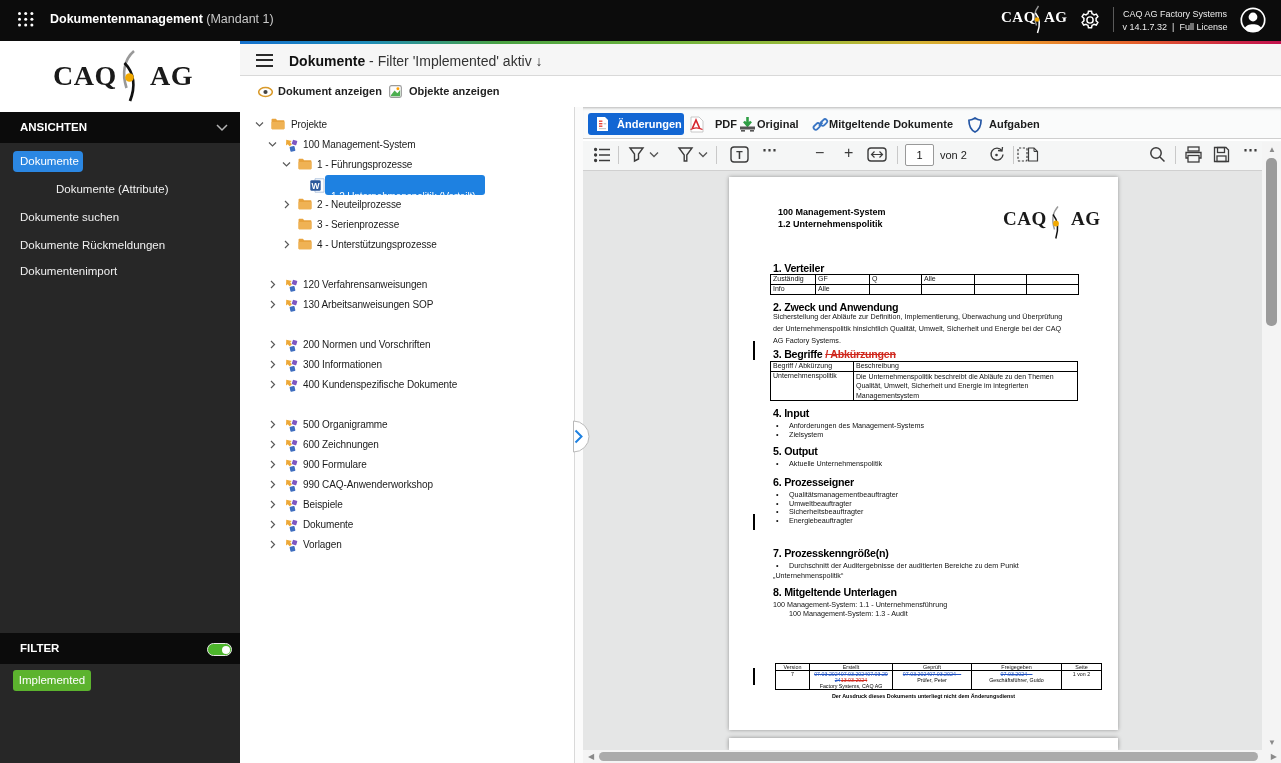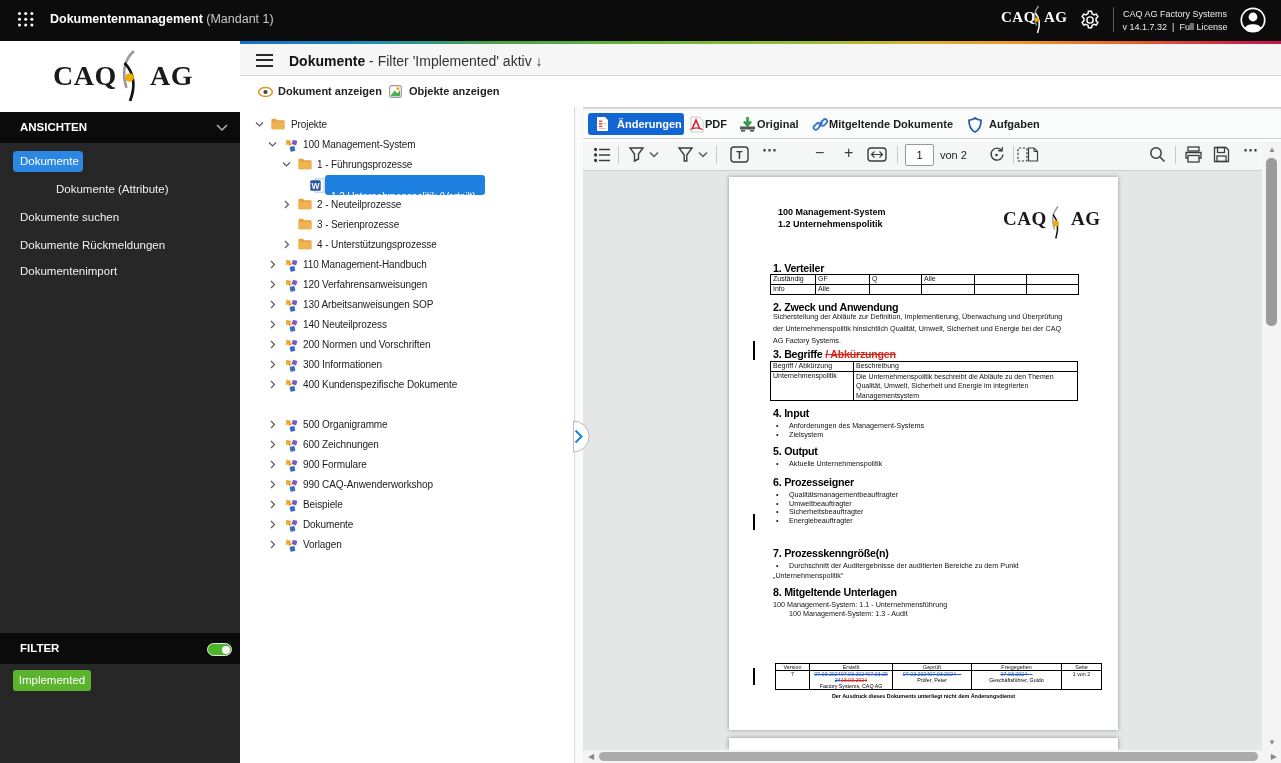--- a/index.html
+++ b/index.html
@@ -227,31 +227,20 @@
     <div class="trow" style="top:128px;left:0;width:334px;">
       <span style="position:absolute;left:42px;top:5px;"><svg width="9" height="9">
           <path d="M3 1 L6.5 4.5 L3 8" stroke="#5a5a5a" stroke-width="1.2" fill="none"></path>
         </svg></span>
       <span style="position:absolute;left:58px;top:3px;"><svg width="14" height="12" viewBox="0 0 15 13">
           <path d="M0.5 2 C0.5 1.2 1 0.8 1.6 0.8 H5.2 L6.6 2.4 H13.4 C14 2.4 14.5 2.9 14.5 3.5 V11 C14.5 11.7 14 12.2 13.4 12.2 H1.6 C1 12.2 0.5 11.7 0.5 11 Z" fill="#e8a33d"></path>
           <path d="M0.5 4.2 H14.5 V11 C14.5 11.7 14 12.2 13.4 12.2 H1.6 C1 12.2 0.5 11.7 0.5 11 Z" fill="#efb254"></path>
         </svg></span>
       <span class="txt" style="left:77px;">4 - Unterstützungsprozesse</span>
     </div>
-    <div class="trow" style="top:148px;left:0;width:334px;">
-      <span style="position:absolute;left:28px;top:5px;"><svg width="9" height="9">
-          <path d="M3 1 L6.5 4.5 L3 8" stroke="#5a5a5a" stroke-width="1.2" fill="none"></path>
-        </svg></span>
-      <span style="position:absolute;left:44px;top:3px;"><svg width="14" height="14" viewBox="0 0 15 15">
-          <path d="M0.8 6 L4.8 1.2 L8.6 6 L6.4 6 L6.4 9 L3.2 9 L3.2 6 Z" fill="#eda836" transform="rotate(-38 4.5 5)"></path>
-          <rect x="8.8" y="2.4" width="5" height="5" rx="0.9" fill="#7e57c2" transform="rotate(18 11.3 4.9)"></rect>
-          <rect x="6.4" y="9" width="5.4" height="5.4" rx="0.9" fill="#3f6ec0" transform="rotate(-12 9.1 11.7)"></rect>
-        </svg></span>
-      <span class="txt" style="left:63px;">110 Management-Handbuch</span>
-    </div>
     <div class="trow" style="top:168px;left:0;width:334px;">
       <span style="position:absolute;left:28px;top:5px;"><svg width="9" height="9">
           <path d="M3 1 L6.5 4.5 L3 8" stroke="#5a5a5a" stroke-width="1.2" fill="none"></path>
         </svg></span>
       <span style="position:absolute;left:44px;top:3px;"><svg width="14" height="14" viewBox="0 0 15 15">
           <path d="M0.8 6 L4.8 1.2 L8.6 6 L6.4 6 L6.4 9 L3.2 9 L3.2 6 Z" fill="#eda836" transform="rotate(-38 4.5 5)"></path>
           <rect x="8.8" y="2.4" width="5" height="5" rx="0.9" fill="#7e57c2" transform="rotate(18 11.3 4.9)"></rect>
           <rect x="6.4" y="9" width="5.4" height="5.4" rx="0.9" fill="#3f6ec0" transform="rotate(-12 9.1 11.7)"></rect>
         </svg></span>
       <span class="txt" style="left:63px;">120 Verfahrensanweisungen</span>
@@ -259,31 +248,20 @@
     <div class="trow" style="top:188px;left:0;width:334px;">
       <span style="position:absolute;left:28px;top:5px;"><svg width="9" height="9">
           <path d="M3 1 L6.5 4.5 L3 8" stroke="#5a5a5a" stroke-width="1.2" fill="none"></path>
         </svg></span>
       <span style="position:absolute;left:44px;top:3px;"><svg width="14" height="14" viewBox="0 0 15 15">
           <path d="M0.8 6 L4.8 1.2 L8.6 6 L6.4 6 L6.4 9 L3.2 9 L3.2 6 Z" fill="#eda836" transform="rotate(-38 4.5 5)"></path>
           <rect x="8.8" y="2.4" width="5" height="5" rx="0.9" fill="#7e57c2" transform="rotate(18 11.3 4.9)"></rect>
           <rect x="6.4" y="9" width="5.4" height="5.4" rx="0.9" fill="#3f6ec0" transform="rotate(-12 9.1 11.7)"></rect>
         </svg></span>
       <span class="txt" style="left:63px;">130 Arbeitsanweisungen SOP</span>
-    </div>
-    <div class="trow" style="top:208px;left:0;width:334px;">
-      <span style="position:absolute;left:28px;top:5px;"><svg width="9" height="9">
-          <path d="M3 1 L6.5 4.5 L3 8" stroke="#5a5a5a" stroke-width="1.2" fill="none"></path>
-        </svg></span>
-      <span style="position:absolute;left:44px;top:3px;"><svg width="14" height="14" viewBox="0 0 15 15">
-          <path d="M0.8 6 L4.8 1.2 L8.6 6 L6.4 6 L6.4 9 L3.2 9 L3.2 6 Z" fill="#eda836" transform="rotate(-38 4.5 5)"></path>
-          <rect x="8.8" y="2.4" width="5" height="5" rx="0.9" fill="#7e57c2" transform="rotate(18 11.3 4.9)"></rect>
-          <rect x="6.4" y="9" width="5.4" height="5.4" rx="0.9" fill="#3f6ec0" transform="rotate(-12 9.1 11.7)"></rect>
-        </svg></span>
-      <span class="txt" style="left:63px;">140 Neuteilprozess</span>
     </div>
     <div class="trow" style="top:228px;left:0;width:334px;">
       <span style="position:absolute;left:28px;top:5px;"><svg width="9" height="9">
           <path d="M3 1 L6.5 4.5 L3 8" stroke="#5a5a5a" stroke-width="1.2" fill="none"></path>
         </svg></span>
       <span style="position:absolute;left:44px;top:3px;"><svg width="14" height="14" viewBox="0 0 15 15">
           <path d="M0.8 6 L4.8 1.2 L8.6 6 L6.4 6 L6.4 9 L3.2 9 L3.2 6 Z" fill="#eda836" transform="rotate(-38 4.5 5)"></path>
           <rect x="8.8" y="2.4" width="5" height="5" rx="0.9" fill="#7e57c2" transform="rotate(18 11.3 4.9)"></rect>
           <rect x="6.4" y="9" width="5.4" height="5.4" rx="0.9" fill="#3f6ec0" transform="rotate(-12 9.1 11.7)"></rect>
         </svg></span>
@@ -406,21 +384,21 @@
       <rect x="7.6" y="7" width="2.6" height="1.4" fill="#c9c9c9"></rect>
       <rect x="3" y="12" width="7" height="1.2" fill="#c9c9c9"></rect>
     </svg>
     <span>Änderungen</span>
   </div>
   <svg style="position:absolute;left:106px;top:9px" width="15" height="17" viewBox="0 0 15 17">
     <path d="M2 1 H10 L14 5 V16 H2 Z" fill="#fff" stroke="#bbb" stroke-width="0.8"></path>
     <path d="M3.5 12 L7 4 L10.5 12" fill="none" stroke="#d6242c" stroke-width="1.7"></path>
     <path d="M1.5 13.5 C 5 11.5, 9.5 11.5, 13.5 13.5" fill="none" stroke="#d6242c" stroke-width="1.2"></path>
   </svg>
-  <div class="tabtxt" style="left:122px;">PDF</div>
+  <div class="tabtxt" style="left:132px;">PDF</div>
   <svg style="position:absolute;left:156px;top:10px" width="17" height="15" viewBox="0 0 17 15">
     <path d="M8.5 0 L8.5 7 M5 4.5 L8.5 8.5 L12 4.5" stroke="#2e9e44" stroke-width="2.6" fill="none"></path>
     <rect x="1" y="9.5" width="15" height="3" fill="#555"></rect>
     <rect x="2" y="13" width="4" height="1.6" fill="#555"></rect>
       <rect x="11" y="13" width="4" height="1.6" fill="#555"></rect>
   </svg>
   <div class="tabtxt" style="left:174px;">Original</div>
   <svg style="position:absolute;left:229px;top:9px" width="17" height="17" viewBox="0 0 17 17" stroke="#3a76c4" fill="none" stroke-width="1.8">
     <path d="M7 10 L10.5 6.5"></path>
     <rect x="1.2" y="8.2" width="7.5" height="4.4" rx="2.2" transform="rotate(-45 5 10.5)"></rect>

